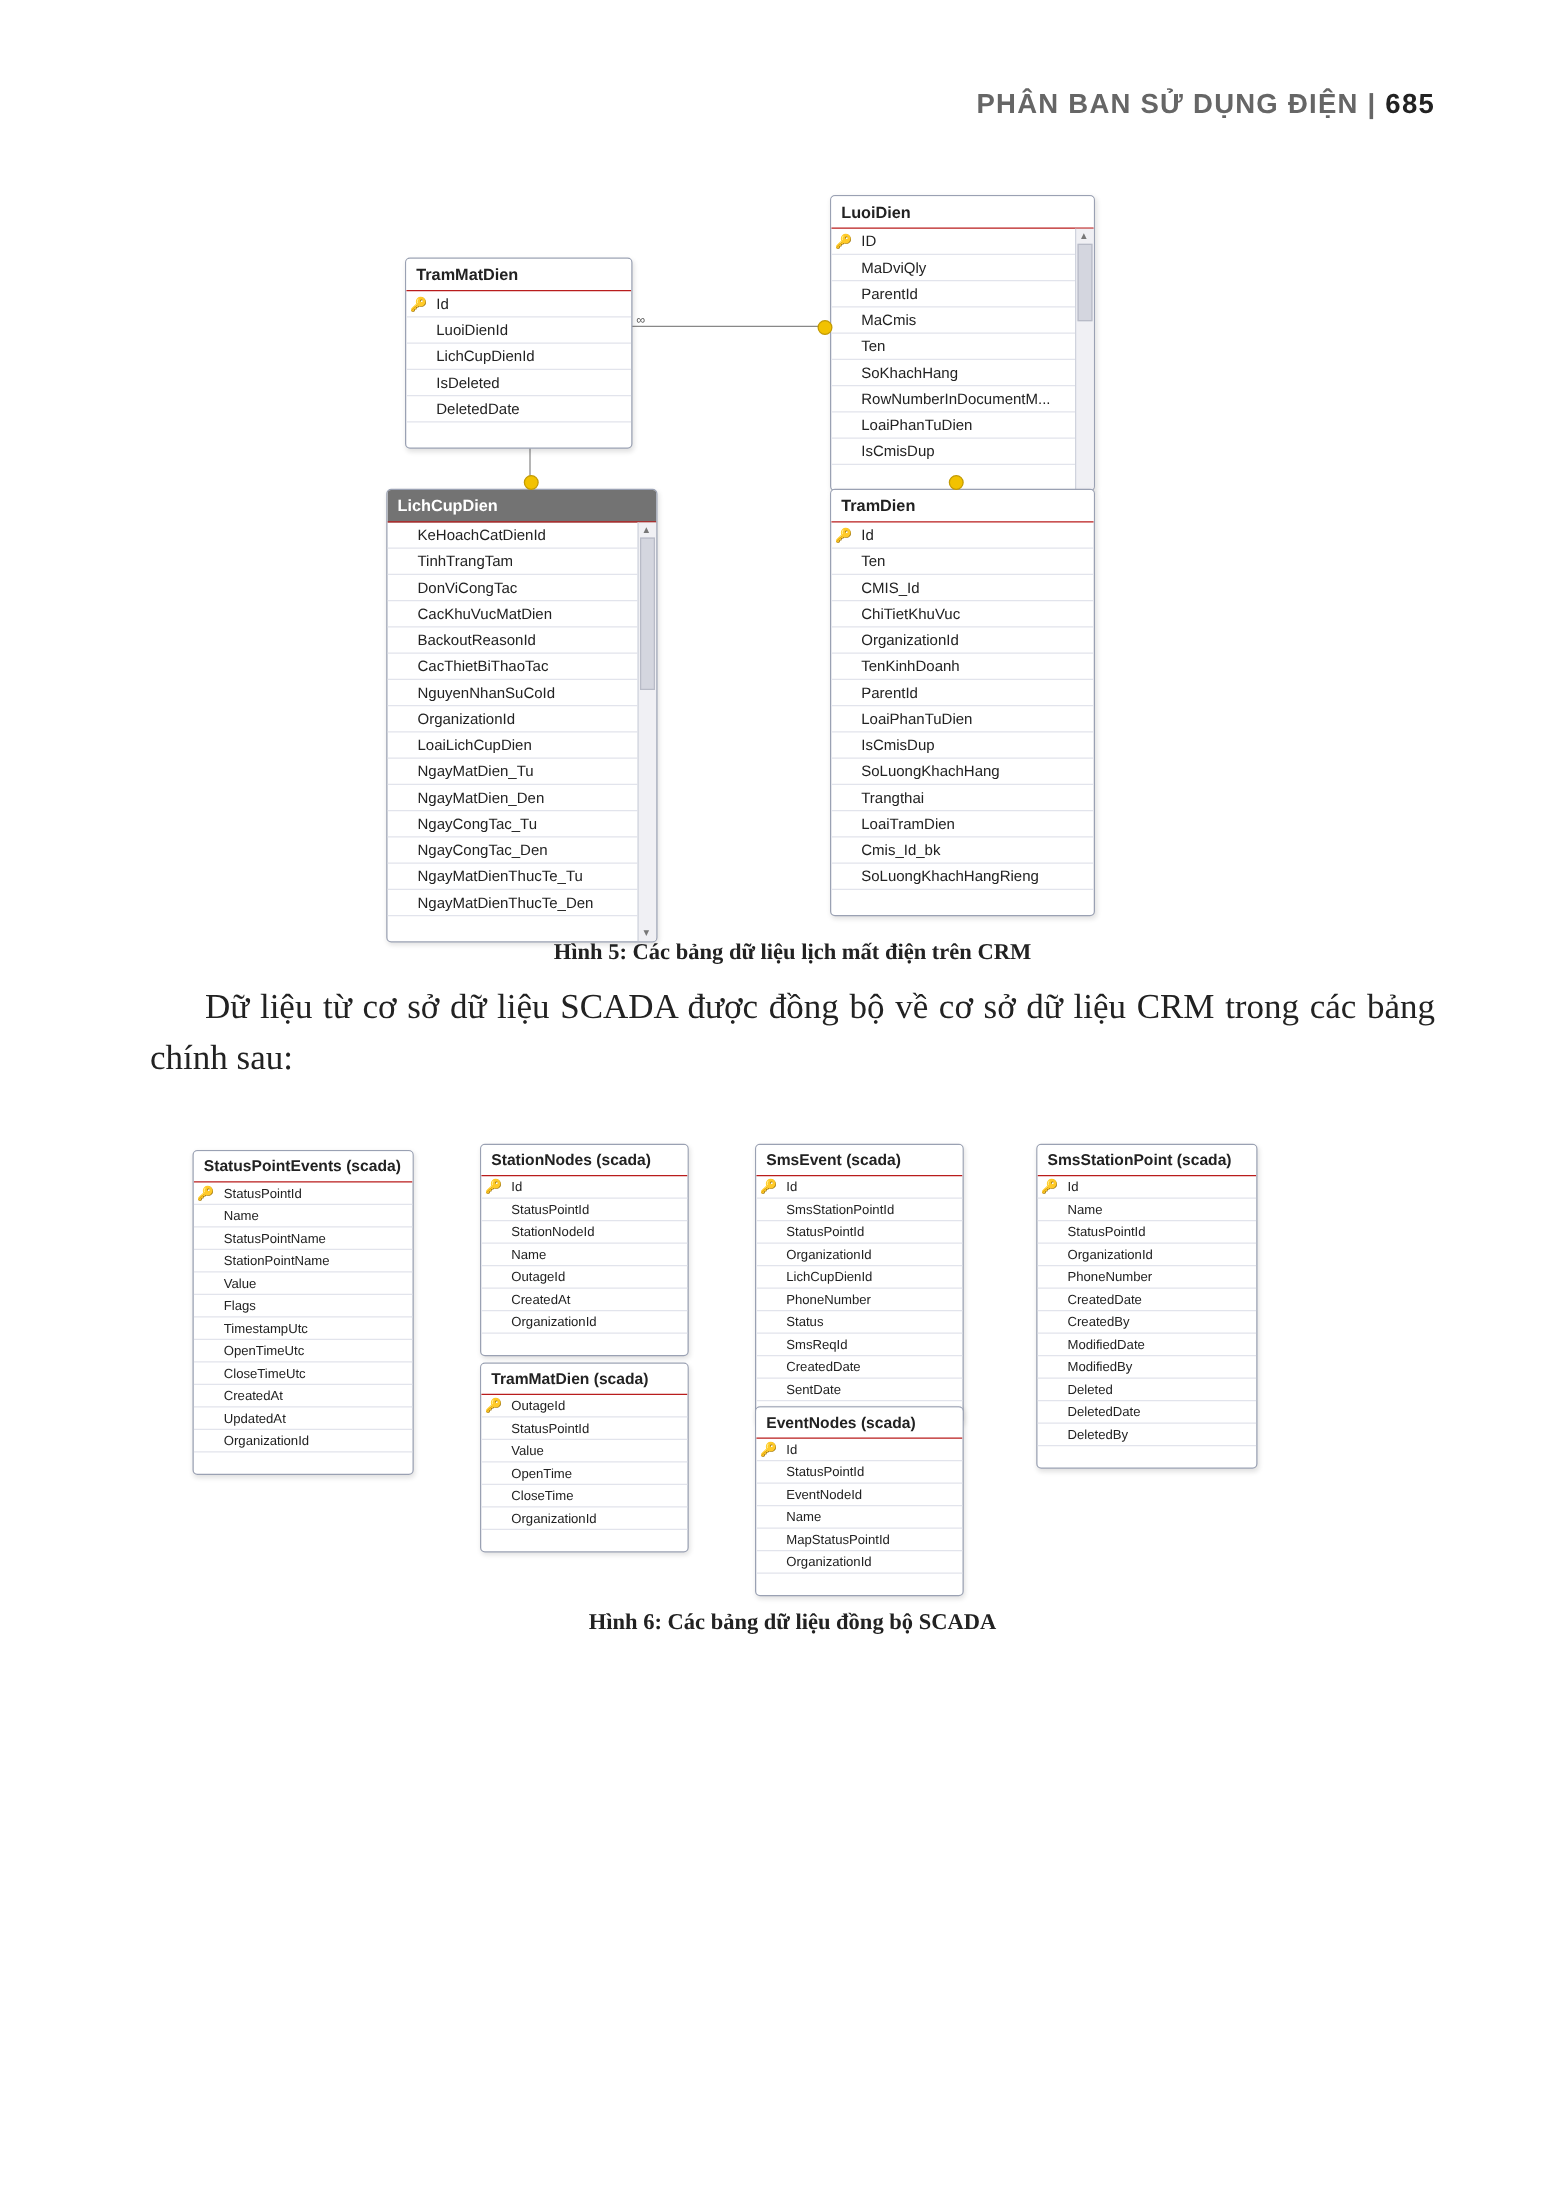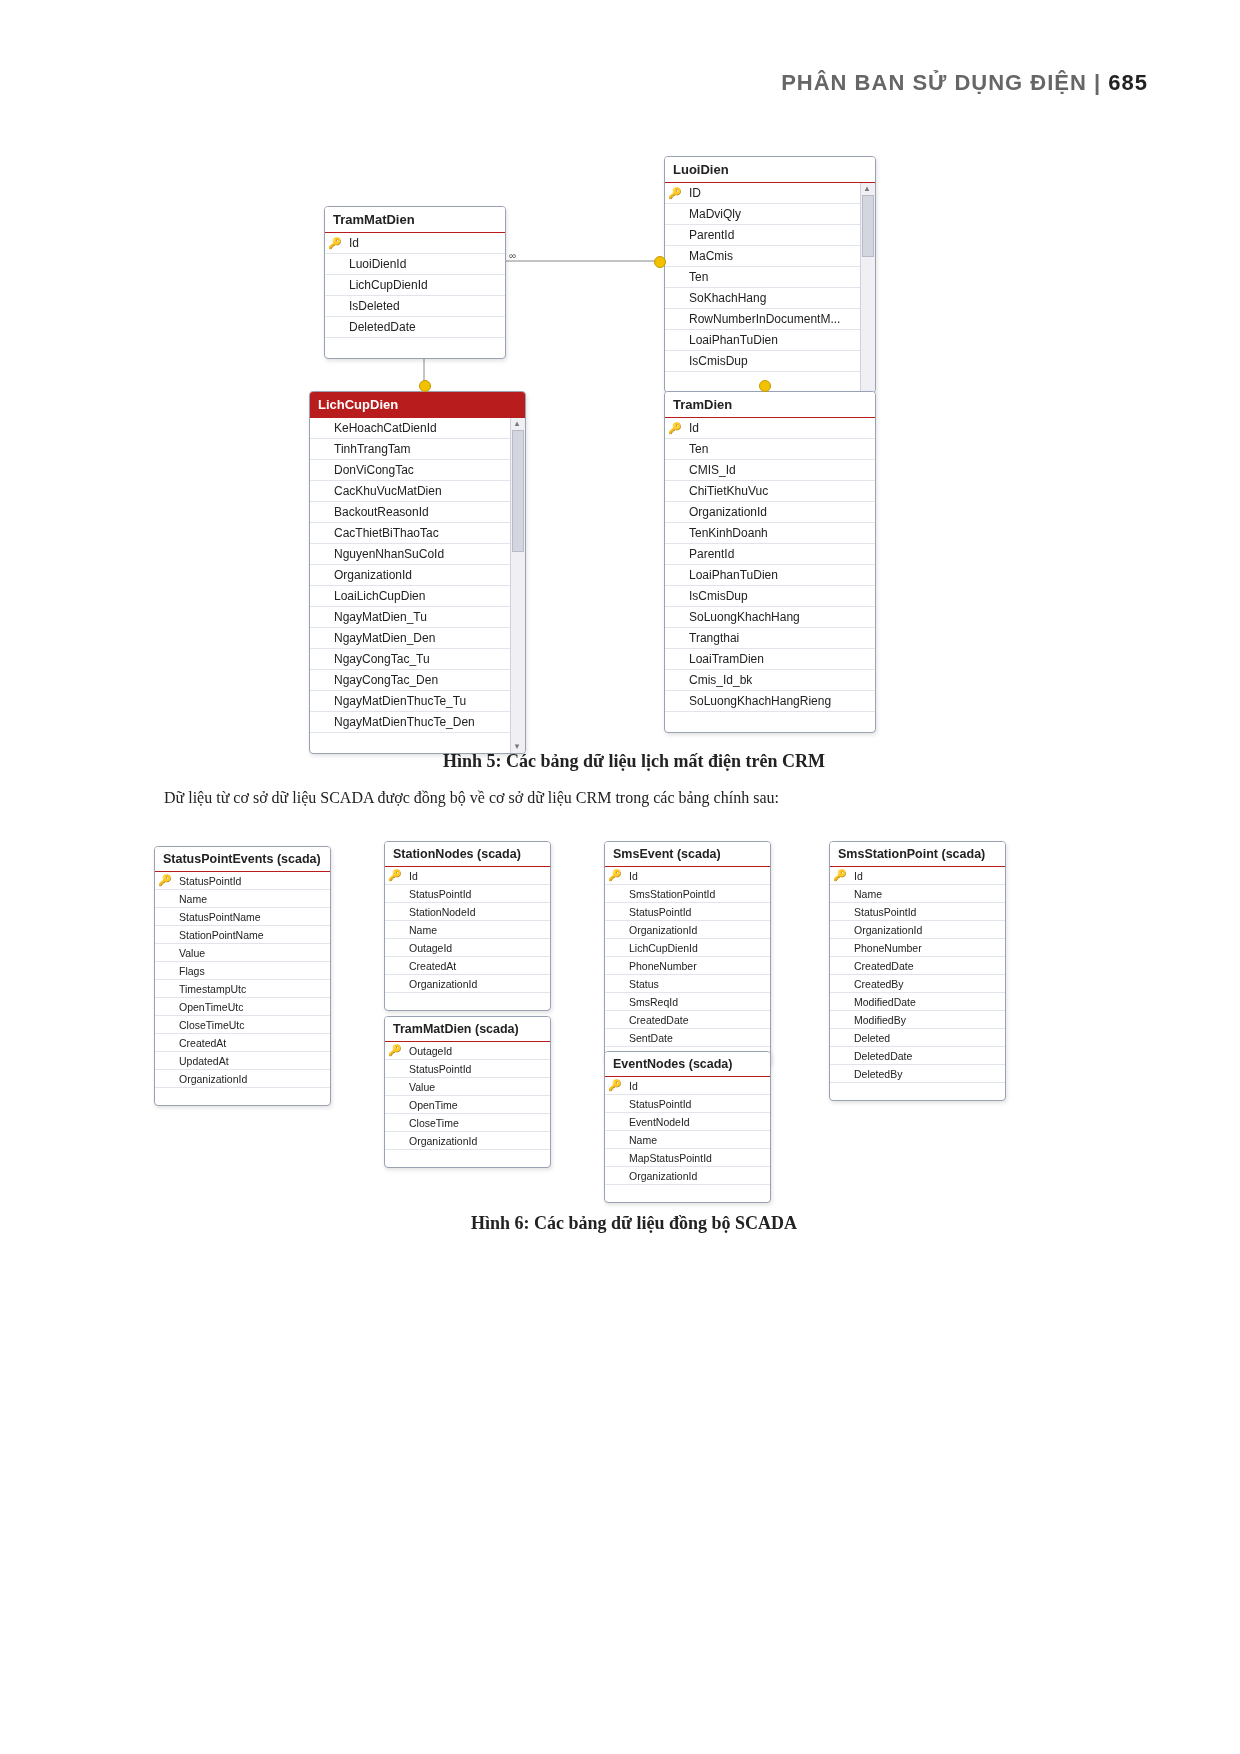--- a/index.html
+++ b/index.html
@@ -51,21 +51,21 @@
   }
   .dbox .title {
     padding: 5px 8px;
     font-weight: 700;
     font-size: 13px;
     background: #fff;
     border-bottom: 1px solid #b91c1c;
     white-space: nowrap;
   }
   .dbox.blue .title {
-    background: #b91c1c;
+    background: #737373;
     color: #fff;
   }
   .row {
     display: flex;
     align-items: center;
     border-bottom: 1px solid #e2e4ec;
     height: 20px;
     font-size: 12px;
   }
   .row:last-child { border-bottom: none; }
@@ -104,25 +104,25 @@
   .caption {
     text-align: center;
     font-weight: 700;
     font-size: 18px;
     font-family: "Times New Roman", serif;
     margin: 10px auto 14px auto;
   }
 
   .para {
     font-family: "Times New Roman", serif;
-    font-size: 16px;
+    font-size: 28px;
     line-height: 1.45;
     text-align: justify;
     text-indent: 44px;
-    margin: 6px 0 32px 0;
+    margin: 6px 0 48px 0;
   }
 
   
   .diagram2 {
     position: relative;
     width: 960px;
     height: 360px;
     margin: 0 auto 12px auto;
   }
   .diagram2 .dbox { font-size: 11px; }

